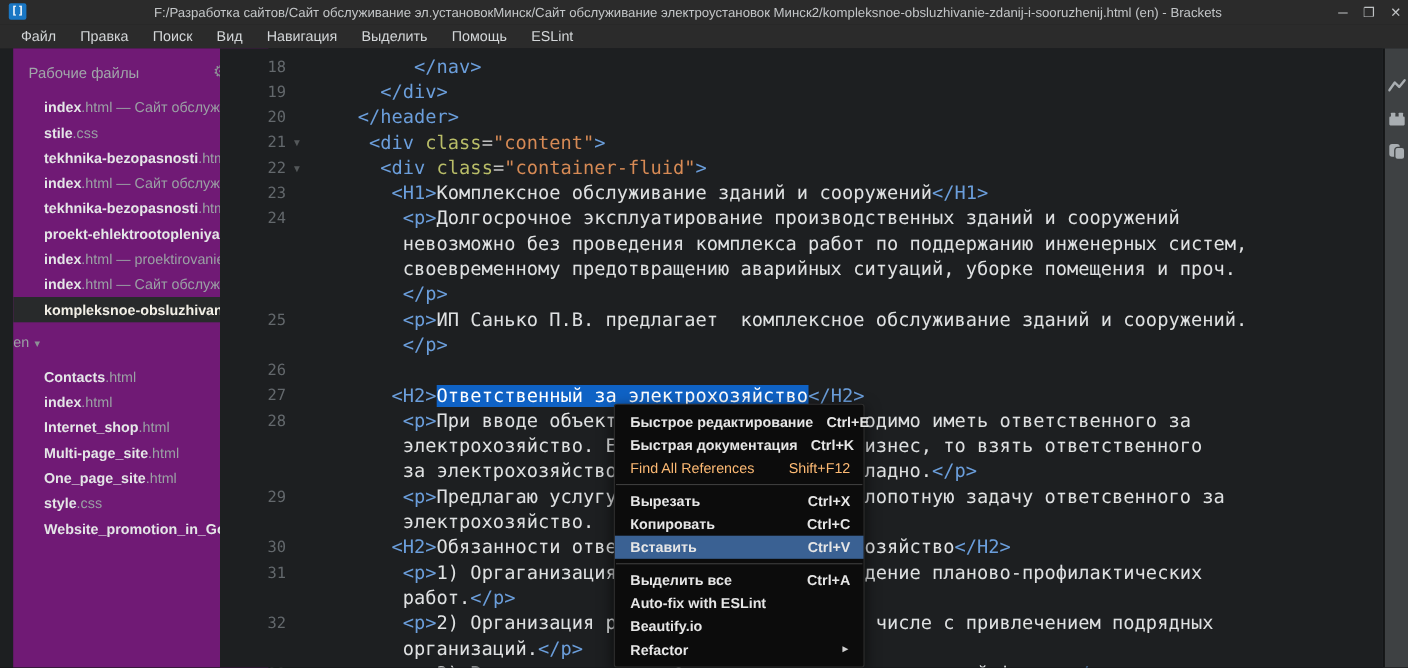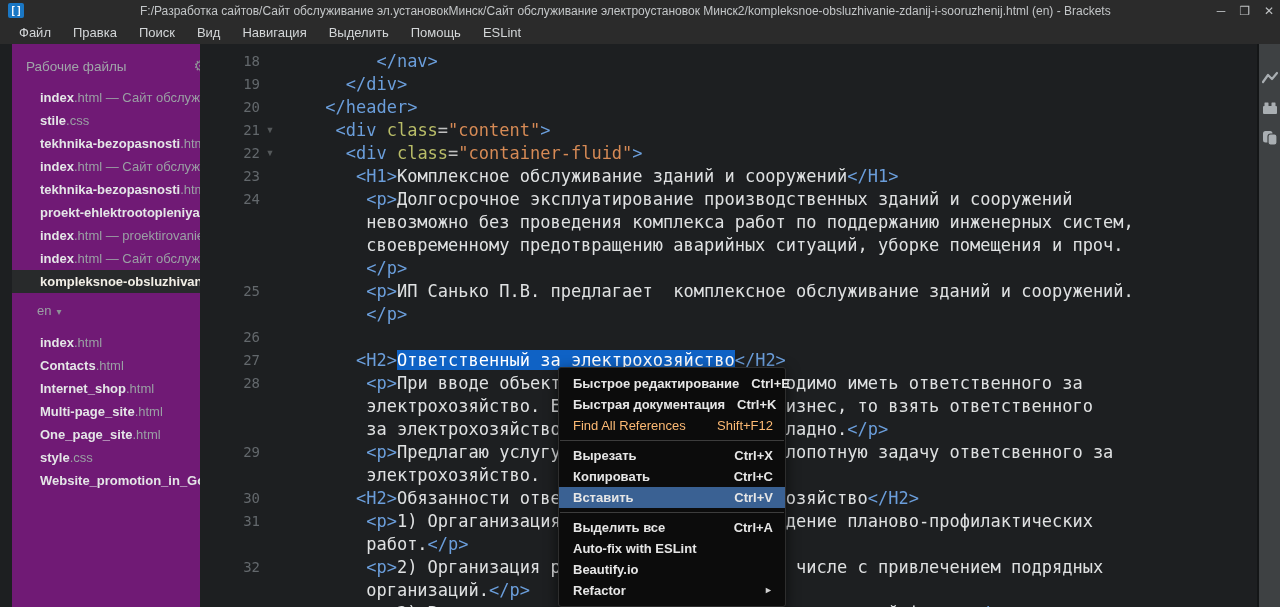--- a/index.html
+++ b/index.html
@@ -26,21 +26,21 @@
   .wf-header{margin-top:12px;padding:0 12px 0 14px;height:20px;display:flex;align-items:center;
              justify-content:space-between;color:#a0a5a9;font-size:13.5px;}
   .hdr-icons{display:flex;gap:10px;align-items:center;color:#8d9296;}
   .hdr-icons .gear{font-size:15px;line-height:16px;}
   .filelist{margin-top:10px;}
   .frow{height:23px;line-height:23px;padding-left:28px;white-space:nowrap;overflow:hidden;
         font-size:13px;color:#9aa0a4;}
   .frow .fname{color:#e4e6e7;font-weight:bold;}
   .frow.active{background:#282a2b;}
   .frow.active .fname{color:#f2efe6;}
-  .section-label{margin-top:8px;height:20px;line-height:20px;padding-left:25px;color:#9ba0a4;
+  .section-label{margin-top:8px;height:20px;line-height:20px;padding-left:0;color:#9ba0a4;
                  font-size:13px;}
   .section-label .chev{font-size:10px;color:#8d9296;margin-left:5px;}
 
   
   .editor{position:absolute;top:44px;left:200px;width:1057px;height:563px;background:#1d1f21;
           overflow:hidden;padding-top:6px;box-sizing:border-box;}
   .crow{display:flex;height:23px;}
   .ln{width:60px;text-align:right;color:#63686c;font-family:"DejaVu Sans Mono",monospace;
       font-size:14px;line-height:23px;flex:none;}
   .fold{width:20px;text-align:center;color:#54585a;font-size:9px;line-height:23px;flex:none;}
@@ -118,22 +118,22 @@
         <div class="frow"><span class="fname">tekhnika-bezopasnosti</span><span class="fext">.html</span><span class="fnote"> — Сайт</span></div>
         <div class="frow"><span class="fname">proekt-ehlektrootopleniya-cha</span></div>
         <div class="frow"><span class="fname">index</span><span class="fext">.html</span><span class="fnote"> — proektirovanie-elek</span></div>
         <div class="frow"><span class="fname">index</span><span class="fext">.html</span><span class="fnote"> — Сайт обслуживани</span></div>
         <div class="frow active"><span class="fname">kompleksnoe-obsluzhivanie-z</span></div>
       </div>
     <div class="section-label">
       <span>en</span><span class="chev">▾</span>
     </div>
     <div class="filelist" id="en-files">
+        <div class="frow"><span class="fname">Contacts</span><span class="fext">.html</span></div>
         <div class="frow"><span class="fname">index</span><span class="fext">.html</span></div>
-        <div class="frow"><span class="fname">Contacts</span><span class="fext">.html</span></div>
         <div class="frow"><span class="fname">Internet_shop</span><span class="fext">.html</span></div>
         <div class="frow"><span class="fname">Multi-page_site</span><span class="fext">.html</span></div>
         <div class="frow"><span class="fname">One_page_site</span><span class="fext">.html</span></div>
         <div class="frow"><span class="fname">style</span><span class="fext">.css</span></div>
         <div class="frow"><span class="fname">Website_promotion_in_Google</span></div>
       </div>
   </div>
 
   <div class="editor" id="editor">
       <div class="crow">

